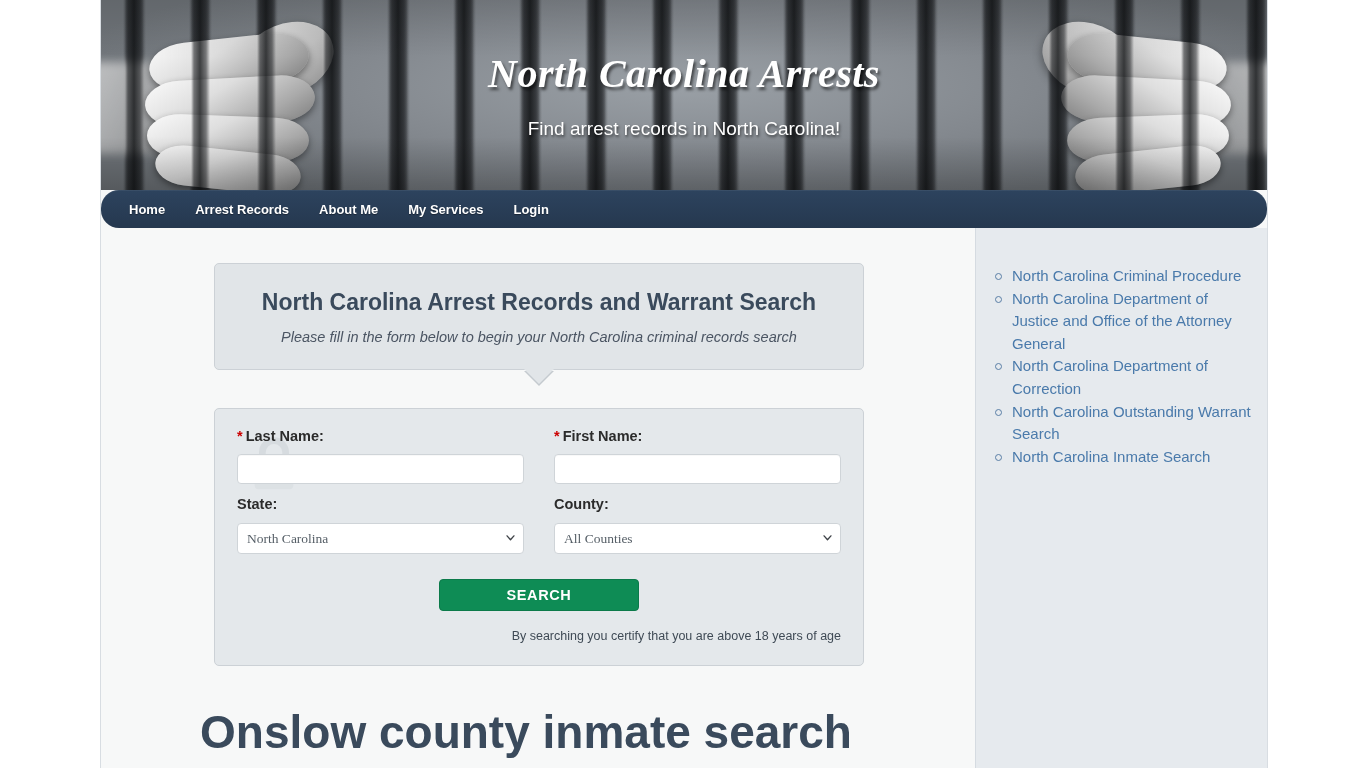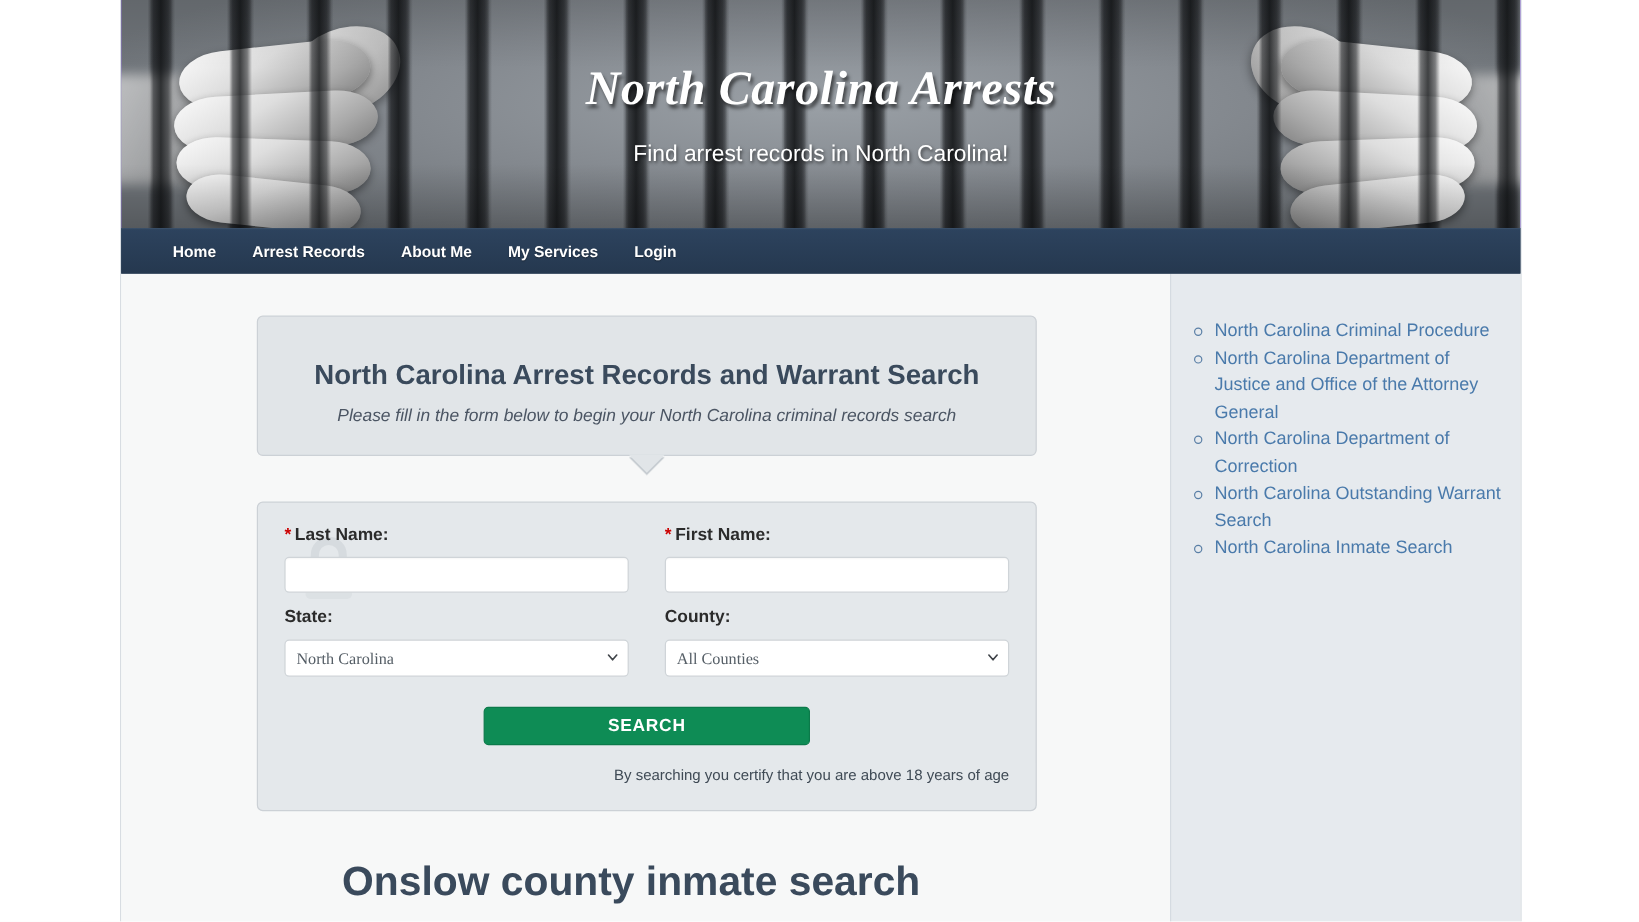--- a/index.html
+++ b/index.html
@@ -28,21 +28,21 @@
     border-left: 1px solid #d8dde2;
     border-right: 1px solid #d8dde2;
   }
 
   
   #banner {
     position: relative;
     height: 190px;
     width: 100%;
     overflow: hidden;
-    background: #8b5cf6;
+    background: #0c4a6e;
   }
   .bars-bg {
     position: absolute;
     inset: 0;
     background:
       radial-gradient(ellipse 55% 70% at 50% 45%, #9aa0a6 0%, #83888e 55%, #6e7378 100%);
   }
   
   .bars {
     position: absolute; inset: 0;
@@ -139,23 +139,24 @@
   }
 
   
   #navbar {
     position: relative;
     height: 38px;
     background: #273d56;
     background-image: linear-gradient(to bottom, #2d435e 0%, #25384f 100%);
     display: flex;
     align-items: center;
-    padding-left: 28px;
+    padding-left: 13px;
     z-index: 5;
     box-shadow: inset 0 1px 0 rgba(255,255,255,0.06);
+    border-radius: 18px;
   }
   .nav-item {
     color: #ffffff;
     font-size: 13px;
     font-weight: bold;
     text-decoration: none;
     padding: 11px 15px 11px 15px;
     line-height: 1;
     white-space: nowrap;
     cursor: pointer;
@@ -185,21 +186,21 @@
     position: relative;
     width: 650px;
     margin: 35px 0 0 113px;
     background: #e1e5e8;
     border: 1px solid #ccd1d6;
     border-radius: 5px;
     padding: 23px 18px 24px 18px;
     text-align: center;
   }
   .widget-head h2 {
-    margin: 12px;
+    margin: 2px;
     font-size: 23px;
     font-weight: bold;
     color: #3a4a5c;
     line-height: 1.2;
   }
   .widget-head p {
     margin: 12px 0 0 0;
     font-size: 14.5px;
     font-style: italic;
     color: #4b5563;
@@ -281,21 +282,21 @@
   }
   .sel-caret {
     position: absolute;
     right: 9px; top: 50%;
     margin-top: -3px;
     width: 9px; height: 6px;
     pointer-events: none;
   }
   .btn-row { text-align: center; margin-top: 25px; position: relative; z-index: 2; }
   #search-button {
-    width: 272px;
+    width: 200px;
     height: 32px;
     background: #0e8c55;
     border: 1px solid #0b7a4a;
     border-radius: 4px;
     color: #ffffff;
     font-size: 14.5px;
     font-weight: bold;
     letter-spacing: 0.6px;
     cursor: pointer;
     font-family: "Liberation Sans", sans-serif;
@@ -305,21 +306,21 @@
     text-align: right;
     font-size: 12.5px;
     color: #3f4a55;
     position: relative;
     z-index: 2;
   }
 
   #article-title {
     margin: 40px 0 0 0;
     text-align: center;
-    font-size: 34px;
+    font-size: 46px;
     font-weight: bold;
     color: #3a4a5c;
     line-height: 1.15;
     padding-right: 24px;
   }
 
   
   #sidebar-list {
     list-style: none;
     margin: 7px 0 0 0;

